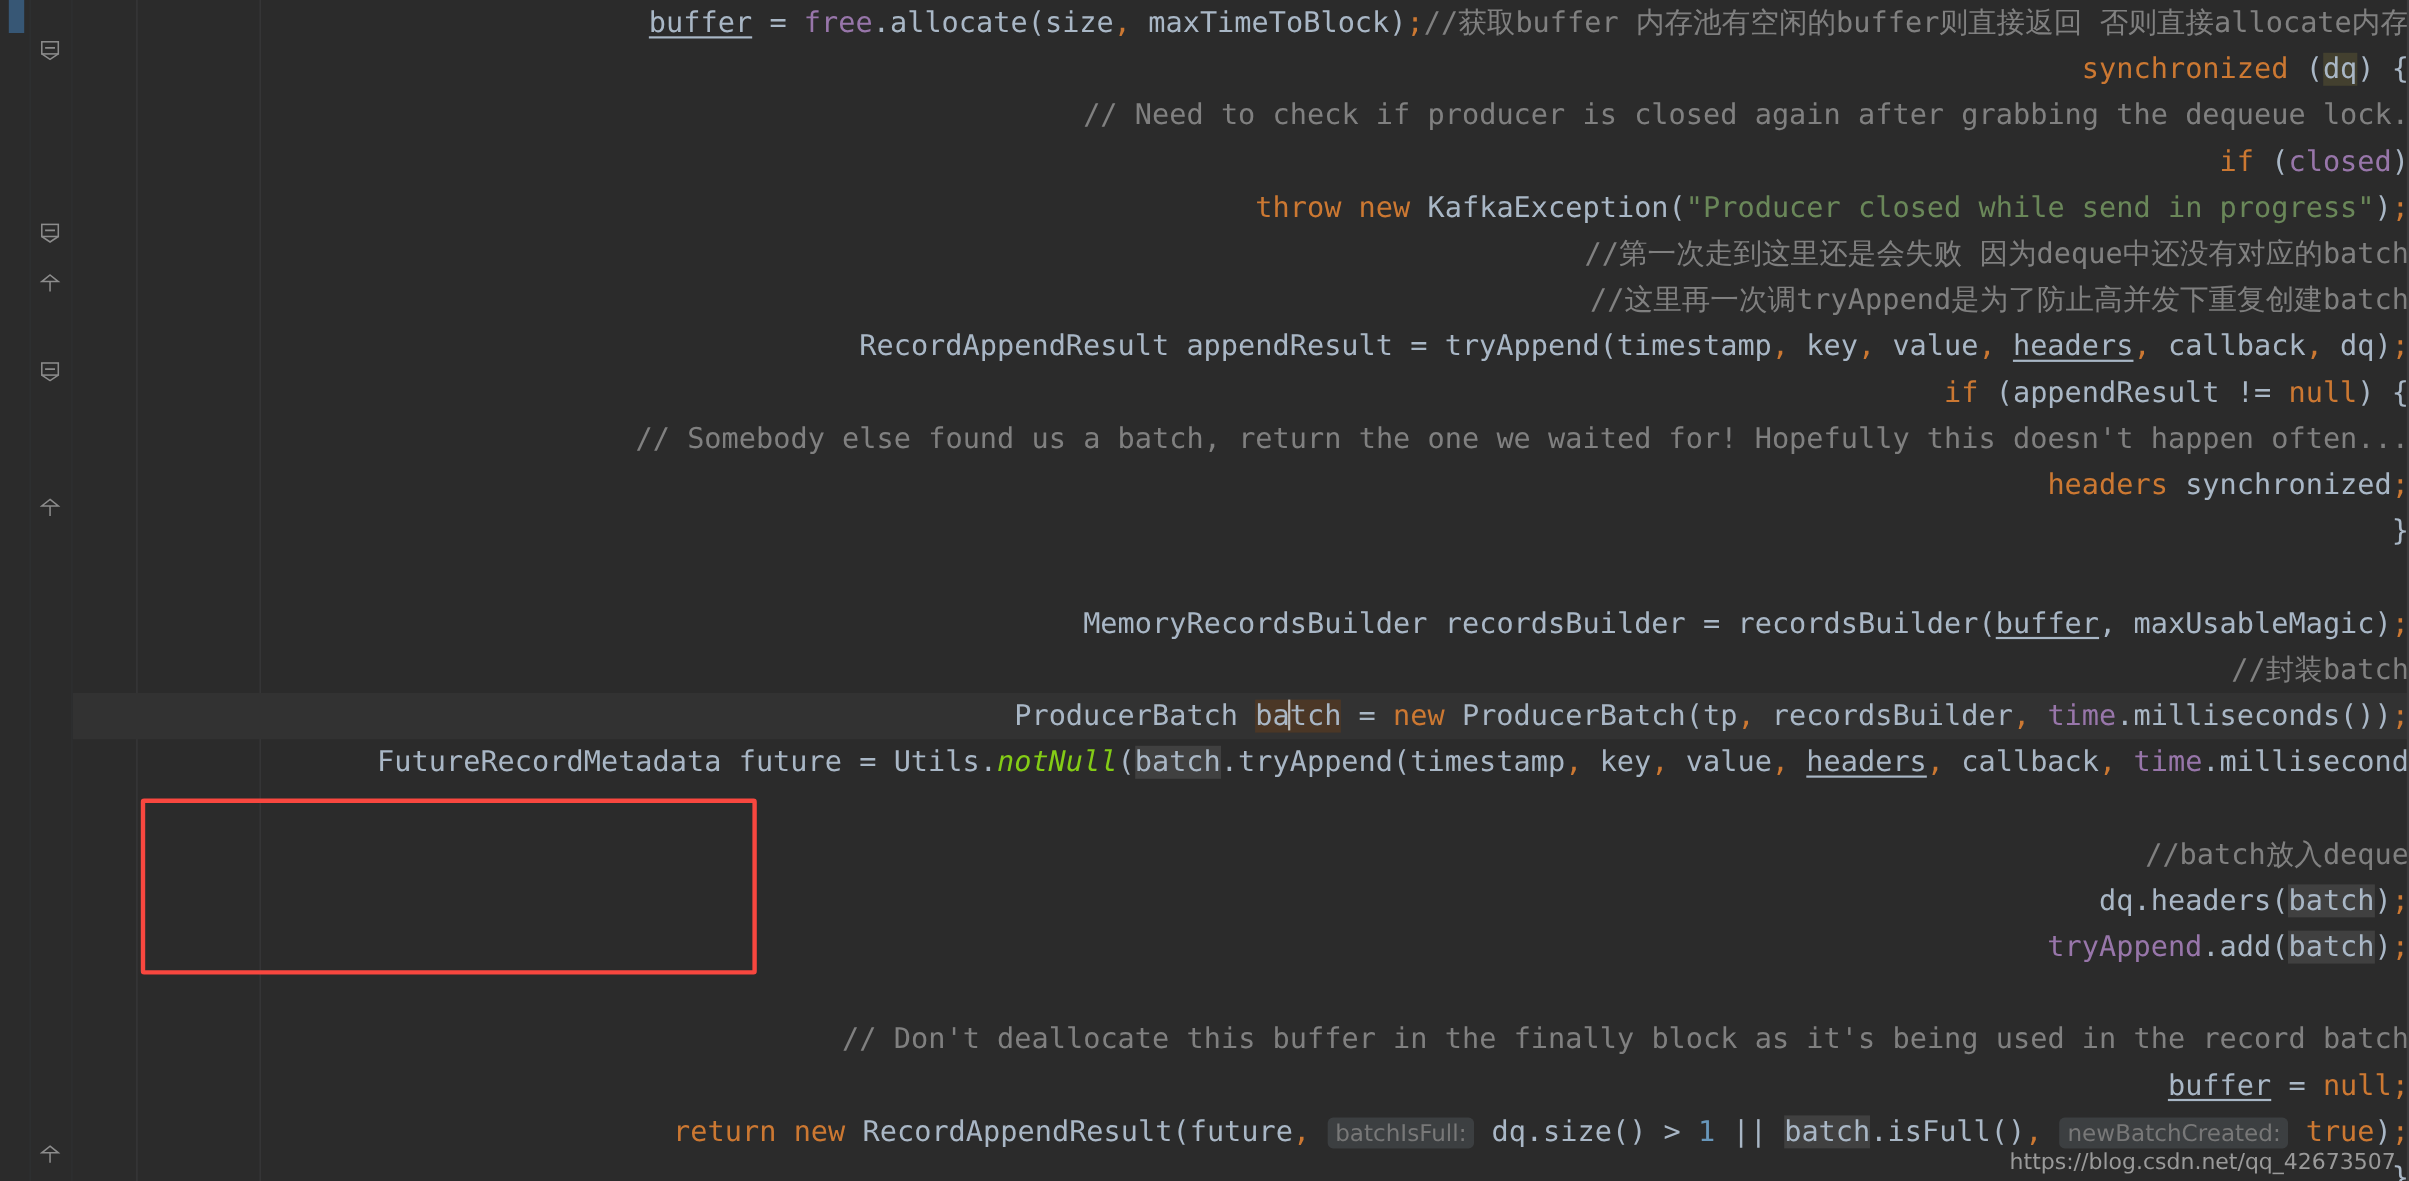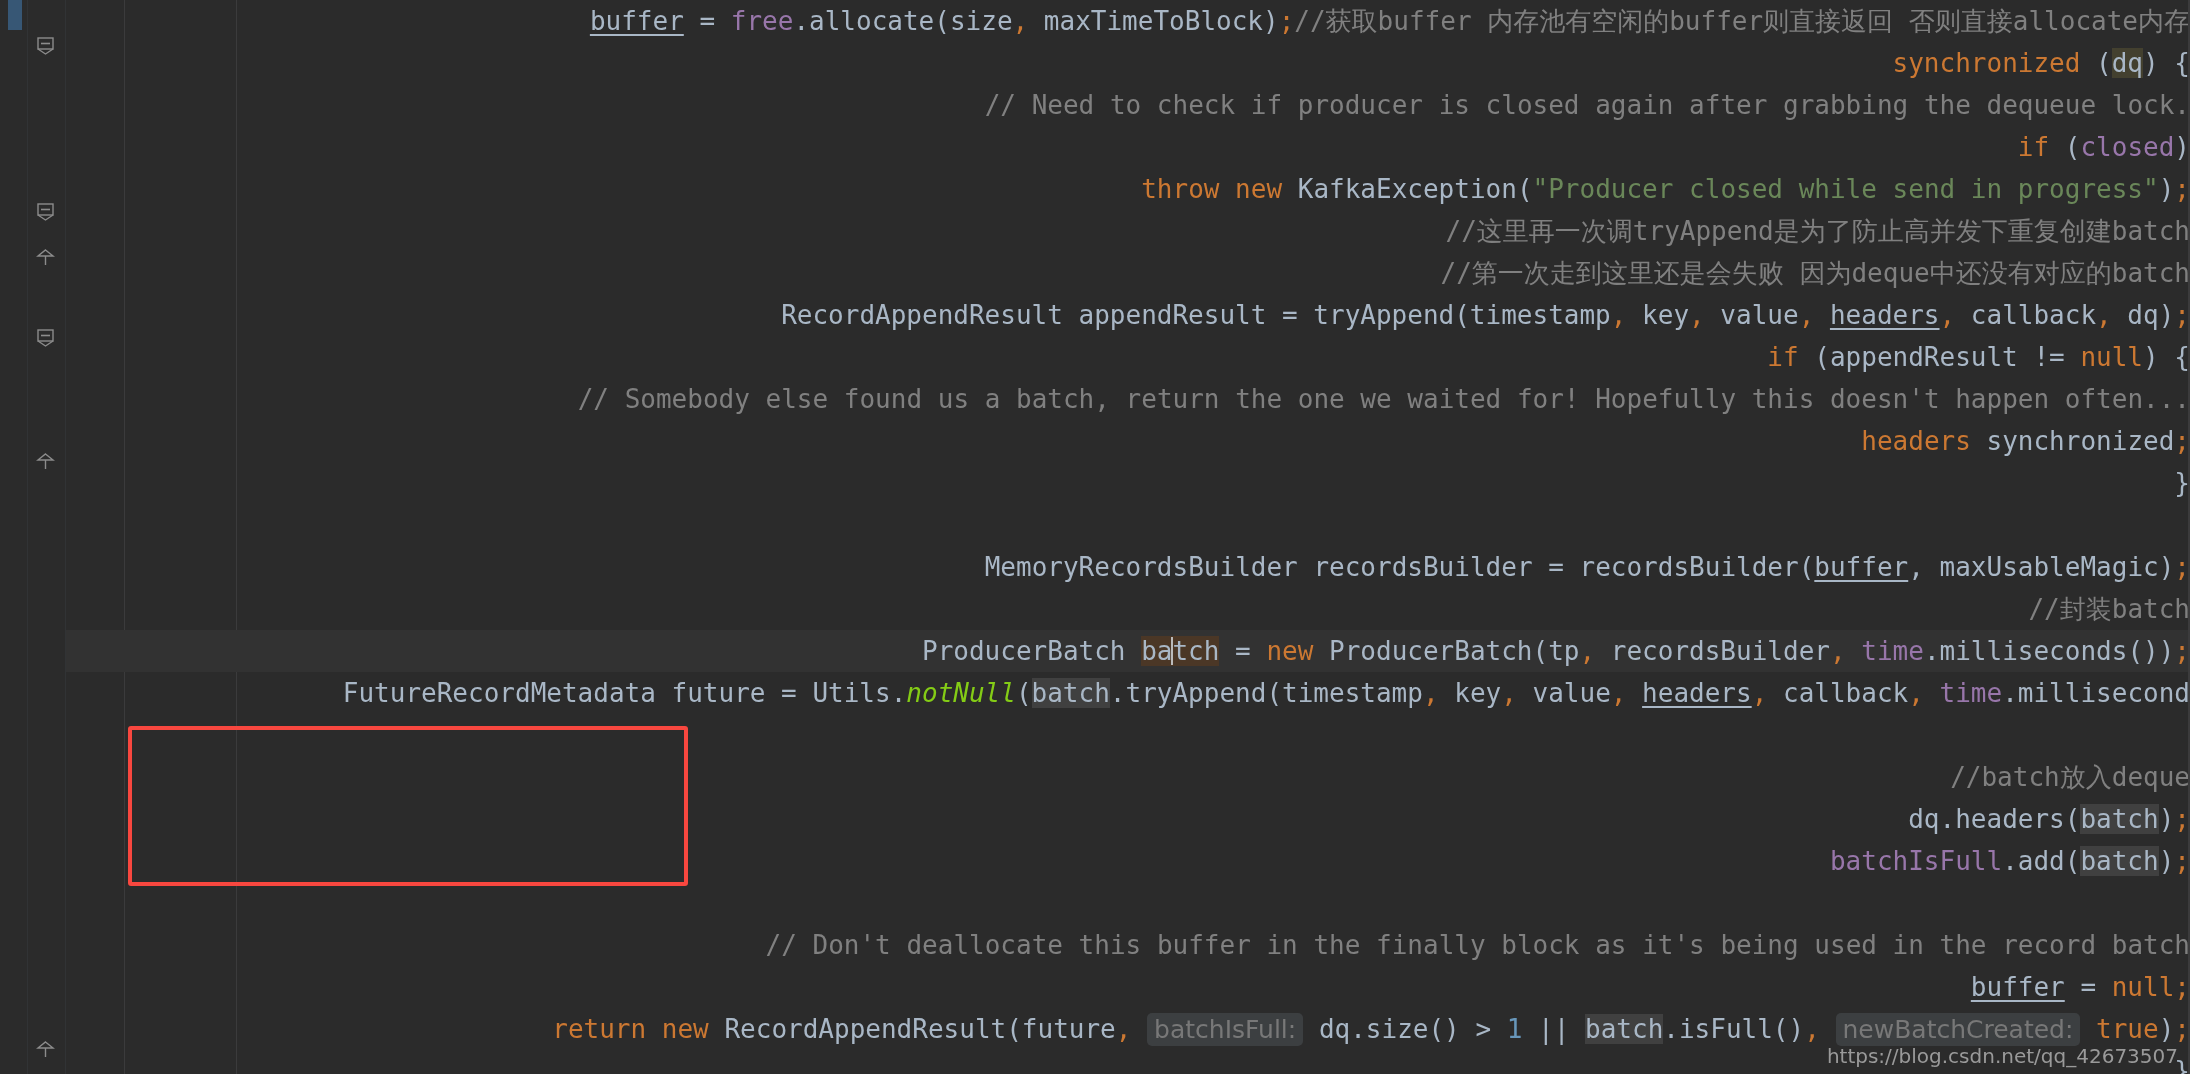--- a/index.html
+++ b/index.html
@@ -105,21 +105,21 @@
   .punct     { color: #cc7832; }
   .ident-u   { color: #a9b7c6; text-decoration: underline; text-decoration-color: #a9b7c6; text-underline-offset: 4px; }
   .hl-ident  { background: #404040; }
   .hl-caret  { background: #43402f; }
   .hl-write  { background: #4b3726; }
   .param-hint {
     background: #3c3f41;
     color: #787878;
     border-radius: 5px;
     padding: 2px 7px;
-    font-size: 25px;
+    font-size: 21px;
     font-family: "DejaVu Sans", "Liberation Sans", sans-serif;
   }
 
   
   .red-box {
     position: absolute;
     border: 4px solid #f8473f;
     border-radius: 3px;
     pointer-events: none;
   }
@@ -195,36 +195,36 @@
 
   <div class="code-area">
     <div class="guide-col" style="left:58px;"></div>
     <div class="guide-col" style="left:170px;"></div>
     <div class="code-lines" id="code-lines">
         <div class="line" id="line-1" style="padding-left: 10px;"><span class="ident-u">buffer</span><span class="plain"> = </span><span class="field">free</span><span class="plain">.allocate(size</span><span class="punct">,</span><span class="plain"> maxTimeToBlock)</span><span class="punct">;</span><span class="cmt">//获取buffer 内存池有空闲的buffer则直接返回 否则直接allocate内存</span></div>
         <div class="line" id="line-2" style="padding-left: 10px;"><span class="kw">synchronized </span><span class="plain">(</span><span class="hl-caret">dq</span><span class="plain">) {</span></div>
         <div class="line" id="line-3" style="padding-left: 142px;"><span class="cmt">// Need to check if producer is closed again after grabbing the dequeue lock.</span></div>
         <div class="line" id="line-4" style="padding-left: 142px;"><span class="kw">if </span><span class="plain">(</span><span class="field">closed</span><span class="plain">)</span></div>
         <div class="line" id="line-5" style="padding-left: 208px;"><span class="kw">throw new </span><span class="plain">KafkaException(</span><span class="str">"Producer closed while send in progress"</span><span class="plain">)</span><span class="punct">;</span></div>
+        <div class="line" id="line-6" style="padding-left: 142px;"><span class="cmt">//第一次走到这里还是会失败 因为deque中还没有对应的batch</span></div>
         <div class="line" id="line-7" style="padding-left: 142px;"><span class="cmt">//这里再一次调tryAppend是为了防止高并发下重复创建batch</span></div>
-        <div class="line" id="line-6" style="padding-left: 142px;"><span class="cmt">//第一次走到这里还是会失败 因为deque中还没有对应的batch</span></div>
         <div class="line" id="line-8" style="padding-left: 142px;"><span class="plain">RecordAppendResult appendResult = tryAppend(timestamp</span><span class="punct">,</span><span class="plain"> key</span><span class="punct">,</span><span class="plain"> value</span><span class="punct">,</span><span class="plain"> </span><span class="ident-u">headers</span><span class="punct">,</span><span class="plain"> callback</span><span class="punct">,</span><span class="plain"> dq)</span><span class="punct">;</span></div>
         <div class="line" id="line-9" style="padding-left: 142px;"><span class="kw">if </span><span class="plain">(appendResult </span><span class="plain">!=</span><span class="plain"> </span><span class="kw">null</span><span class="plain">) {</span></div>
         <div class="line" id="line-10" style="padding-left: 208px;"><span class="cmt">// Somebody else found us a batch, return the one we waited for! Hopefully this doesn't happen often...</span></div>
         <div class="line" id="line-11" style="padding-left: 208px;"><span class="kw">headers </span><span class="plain">synchronized</span><span class="punct">;</span></div>
         <div class="line" id="line-12" style="padding-left: 142px;"><span class="plain">}</span></div>
         <div class="line" id="line-13" style="padding-left: 142px;"> </div>
         <div class="line" id="line-14" style="padding-left: 142px;"><span class="plain">MemoryRecordsBuilder recordsBuilder = recordsBuilder(</span><span class="ident-u">buffer</span><span class="plain">, maxUsableMagic)</span><span class="punct">;</span></div>
         <div class="line" id="line-15" style="padding-left: 142px;"><span class="cmt">//封装batch</span></div>
         <div class="line caret-line" id="line-16" style="padding-left: 142px;"><span class="plain">ProducerBatch </span><span class="hl-write"><span>ba</span><span style="display: inline-block; width: 2px; height: 28px; background: rgb(187, 187, 187); vertical-align: -5px; margin: 0px -1px;"></span><span>tch</span></span><span class="plain"> = </span><span class="kw">new </span><span class="plain">ProducerBatch(tp</span><span class="punct">,</span><span class="plain"> recordsBuilder</span><span class="punct">,</span><span class="plain"> </span><span class="field">time</span><span class="plain">.milliseconds())</span><span class="punct">;</span></div>
         <div class="line" id="line-17" style="padding-left: 142px;"><span class="plain">FutureRecordMetadata future = Utils.</span><span class="static">notNull</span><span class="plain">(</span><span class="hl-ident">batch</span><span class="plain">.tryAppend(timestamp</span><span class="punct">,</span><span class="plain"> key</span><span class="punct">,</span><span class="plain"> value</span><span class="punct">,</span><span class="plain"> </span><span class="ident-u">headers</span><span class="punct">,</span><span class="plain"> callback</span><span class="punct">,</span><span class="plain"> </span><span class="field">time</span><span class="plain">.millisecond</span></div>
         <div class="line" id="line-18" style="padding-left: 142px;"> </div>
         <div class="line" id="line-19" style="padding-left: 142px;"><span class="cmt">//batch放入deque</span></div>
         <div class="line" id="line-20" style="padding-left: 142px;"><span class="plain">dq.headers(</span><span class="hl-ident">batch</span><span class="plain">)</span><span class="punct">;</span></div>
-        <div class="line" id="line-21" style="padding-left: 142px;"><span class="field">batchIsFull</span><span class="plain">.add(</span><span class="hl-ident">batch</span><span class="plain">)</span><span class="punct">;</span></div>
+        <div class="line" id="line-21" style="padding-left: 142px;"><span class="field">tryAppend</span><span class="plain">.add(</span><span class="hl-ident">batch</span><span class="plain">)</span><span class="punct">;</span></div>
         <div class="line" id="line-22" style="padding-left: 142px;"> </div>
         <div class="line" id="line-23" style="padding-left: 142px;"><span class="cmt">// Don't deallocate this buffer in the finally block as it's being used in the record batch</span></div>
         <div class="line" id="line-24" style="padding-left: 142px;"><span class="ident-u">buffer</span><span class="plain"> = </span><span class="kw">null</span><span class="punct">;</span></div>
         <div class="line" id="line-25" style="padding-left: 142px;"><span class="kw">return new </span><span class="plain">RecordAppendResult(future</span><span class="punct">,</span><span class="plain"> </span><span class="param-hint">batchIsFull:</span><span class="plain"> dq.size() </span><span class="plain">&gt;</span><span class="plain"> </span><span class="num">1</span><span class="plain"> || </span><span class="hl-ident">batch</span><span class="plain">.isFull()</span><span class="punct">,</span><span class="plain"> </span><span class="param-hint">newBatchCreated:</span><span class="plain"> </span><span class="kw">true</span><span class="plain">)</span><span class="punct">;</span></div>
         <div class="line" id="line-26" style="padding-left: 10px;"><span class="plain">}</span></div>
       </div>
 
     <div class="red-box" style="left:62px; top:726px; width:560px; height:160px;"></div>
 
     <div class="right-strip"></div>

